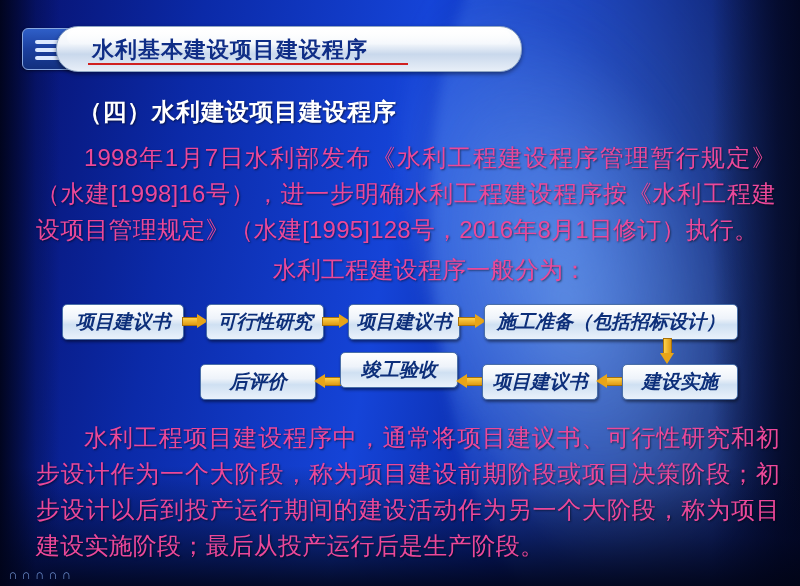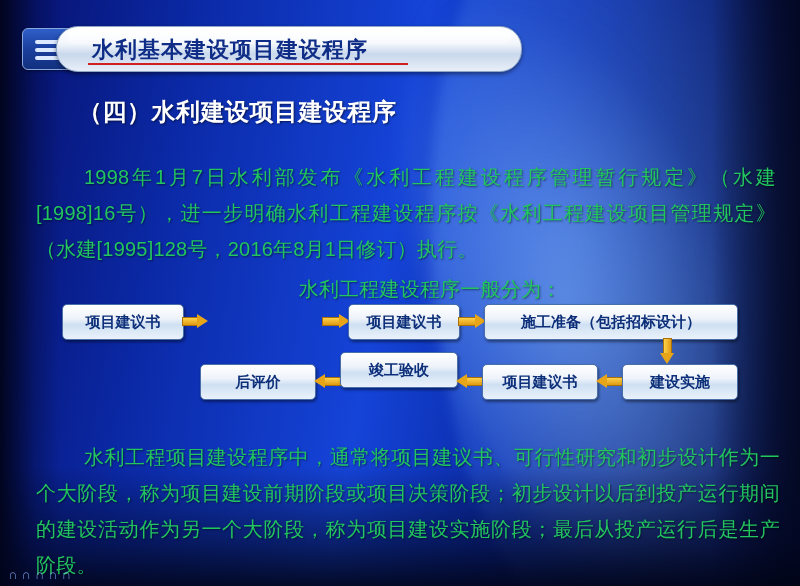--- a/index.html
+++ b/index.html
@@ -151,26 +151,25 @@
     left: 78px;
     top: 96px;
     font-size: 24px;
     font-weight: bold;
     color: #ffffff;
     letter-spacing: 0.5px;
     text-shadow: 1px 1px 2px rgba(0,0,0,0.55);
   }
   .para {
     position: absolute;
-    color: #22c55e;
-    font-size: 20px;
+    color: #ec4899;
+    font-size: 24px;
     line-height: 36px;
     text-shadow: 1px 1px 2px rgba(0,0,0,0.5);
     letter-spacing: 0.2px;
-    margin-top: 19px;
   }
   .para-1 {
     left: 36px;
     top: 140px;
     width: 740px;
     text-indent: 48px;
     text-align: justify;
   }
   .para-2 {
     left: 36px;
@@ -196,26 +195,27 @@
     height: 118px;
   }
   .node {
     position: absolute;
     height: 34px;
     border-radius: 5px;
     background: linear-gradient(180deg, #ffffff 0%, #eef3fa 40%, #cfe0f2 58%, #eaf2fb 100%);
     border: 1px solid #4a6fa8;
     box-shadow: 1px 2px 3px rgba(0,0,0,0.45);
     color: #0d2f7a;
-    font-size: 15px;
+    font-size: 19px;
     font-weight: bold;
     display: flex;
     align-items: center;
     justify-content: center;
     white-space: nowrap;
+    font-style: italic;
   }
   .arrow-h {
     position: absolute;
     height: 13px;
   }
   .arrow-v {
     position: absolute;
     width: 13px;
   }
   .arrow-h .shaft {
@@ -301,20 +301,21 @@
 
   <div class="para para-1">1998年1月7日水利部发布《水利工程建设程序管理暂行规定》（水建[1998]16号），进一步明确水利工程建设程序按《水利工程建设项目管理规定》（水建[1995]128号，2016年8月1日修订）执行。</div>
   <div class="para para-2">水利工程建设程序一般分为：</div>
 
   <div class="flow">
     <div class="node" style="left:62px; top:8px; width:120px;">项目建议书</div>
     <div class="arrow-h" style="left:182px; top:18px; width:26px;">
       <div class="shaft" style="width:17px;"></div>
         <div class="head"></div>
     </div>
+    <div class="node" style="left:206px; top:8px; width:116px;">可行性研究</div>
     <div class="arrow-h" style="left:322px; top:18px; width:28px;">
       <div class="shaft" style="width:19px;"></div>
         <div class="head"></div>
     </div>
     <div class="node" style="left:348px; top:8px; width:110px;">项目建议书</div>
     <div class="arrow-h" style="left:458px; top:18px; width:28px;">
       <div class="shaft" style="width:19px;"></div>
         <div class="head"></div>
     </div>
     <div class="node" style="left:484px; top:8px; width:252px;">施工准备（包括招标设计）</div>

